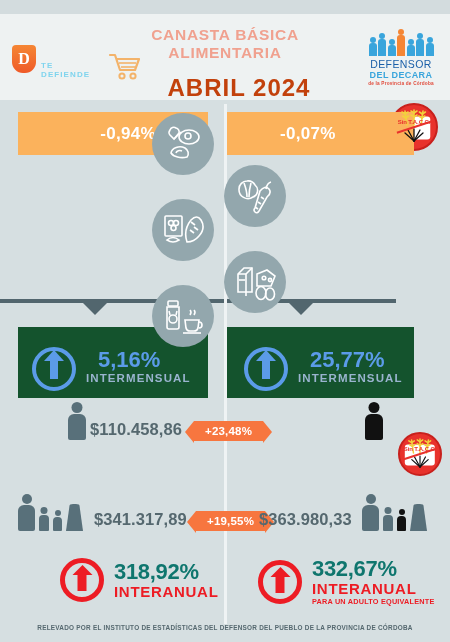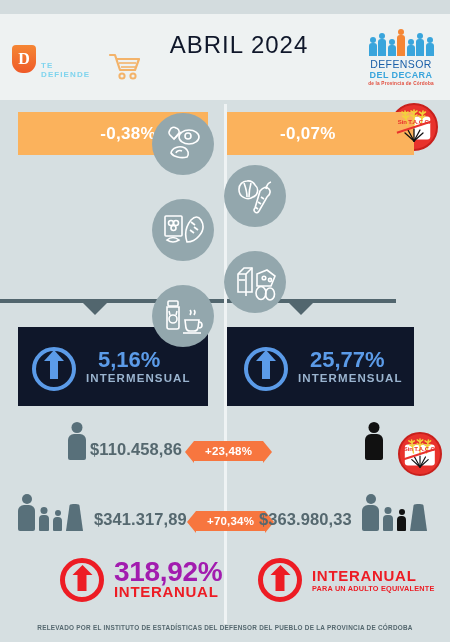--- a/index.html
+++ b/index.html
@@ -28,22 +28,22 @@
             font-family:"Liberation Serif", serif; }
   .decara-name { position:absolute; left:28px; top:2px; font-size:16px; font-weight:bold;
             letter-spacing:.5px; color:#ef5a28; }
   .decara-sub { position:absolute; left:29px; top:19px; font-size:8px; font-weight:bold;
             letter-spacing:1.1px; color:#7fd4ee; }
 
   .cart { position:absolute; left:108px; top:52px; width:34px; height:30px; }
 
   .title-wrap { position:absolute; left:100px; top:26px; width:250px; text-align:center; }
   .title-main { font-size:15.5px; font-weight:bold; letter-spacing:.7px; color:#f0a18f; }
-  .title-month { font-size:24px; font-weight:normal; letter-spacing:1px; color:#0f172a;
-                 margin-top:5px; padding-left:28px; }
+  .title-month { font-size:24px; font-weight:bold; letter-spacing:1px; color:#c2410c;
+                 margin-top:12px; padding-left:28px; }
 
   .logo-dp { position:absolute; left:360px; top:30px; width:82px; height:58px; text-align:center; }
   .dp-people { height:26px; display:flex; align-items:flex-end; justify-content:center; gap:1.5px; }
   .dp-p { width:8px; background:#39a5dc; border-radius:3px 3px 0 0; position:relative; }
   .dp-p::before { content:""; position:absolute; left:50%; transform:translateX(-50%); top:-6px;
                   width:6px; height:6px; border-radius:50%; background:inherit; }
   .dp-p.or { background:#f58634; }
   .dp-t1 { font-size:10.5px; font-weight:normal; color:#1a5fa8; letter-spacing:.4px; line-height:11px; margin-top:3px;}
   .dp-t2 { font-size:9px; font-weight:bold; color:#39a5dc; letter-spacing:.4px; line-height:10px; }
   .dp-t3 { font-size:4.7px; font-weight:bold; color:#e14a3a; letter-spacing:.2px; margin-top:1px; }
@@ -67,21 +67,21 @@
   .col.right { left:206px; }
   .band { position:absolute; left:0; width:190px; height:43px;
           display:flex; align-items:center; }
   .band.a { background:#fbb25c; }
   .band.b { background:#f97a46; }
   .band .val { font-size:17px; font-weight:bold; color:#ffffff; letter-spacing:.3px;
                position:absolute; }
   .col.left .band .val  { right:52px; }
   .col.right .band .val { left:56px; }
 
-  .inter { position:absolute; left:0; top:215px; width:190px; height:79px; background:#0f172a; }
+  .inter { position:absolute; left:0; top:215px; width:190px; height:71px; background:#14532d; }
   .inter .circ { position:absolute; top:20px; width:44px; height:44px;
                  border:4px solid #5b9be8; border-radius:50%; }
   .col.left  .inter .circ { left:14px; }
   .col.right .inter .circ { left:20px; }
   .arw { position:absolute; left:50%; transform:translateX(-50%); top:8px;
          width:8px; height:20px; background:#5b9be8; }
   .arw::before { content:""; position:absolute; left:50%; transform:translateX(-50%); top:-9px;
          width:0; height:0; border-left:10px solid transparent; border-right:10px solid transparent;
          border-bottom:11px solid #5b9be8; }
   .inter .big { position:absolute; top:20px; font-size:22px; font-weight:bold; color:#5b9be8; }
@@ -101,21 +101,21 @@
 
   
   .bub { position:absolute; border-radius:50%; background:#93a7ad;
          display:flex; align-items:center; justify-content:center; z-index:5; }
 
   
   .vdiv { position:absolute; left:224px; top:104px; width:3px; height:520px; background:#eff3f4; }
 
   
   .money-row { position:absolute; left:0; width:450px; display:flex; align-items:center; }
-  .row1 { top:428px; height:48px;padding-left:44px; }
+  .row1 { top:408px; height:48px;padding-left:44px; }
   .row2 { top:496px; height:52px; }
   .amt { font-size:16.5px; font-weight:bold; color:#55686f; letter-spacing:.1px; }
   .ribbon { position:relative; background:#f7763f; color:#fff; font-size:11.5px; font-weight:bold;
             padding:4px 11px; letter-spacing:.2px; }
   .ribbon::before { content:""; position:absolute; left:-9px; top:0; width:0; height:0;
             border-top:11px solid transparent; border-bottom:11px solid transparent;
             border-right:9px solid #f7763f; }
   .ribbon::after { content:""; position:absolute; right:-9px; top:0; width:0; height:0;
             border-top:11px solid transparent; border-bottom:11px solid transparent;
             border-left:9px solid #f7763f; }
@@ -126,21 +126,21 @@
 
   
   .ia { position:absolute; top:558px; display:flex; align-items:center; gap:10px; }
   .ia.l { left:60px; } .ia.r { left:258px; }
   .ia .circ { width:44px; height:44px; border:5px solid #ed1c24; border-radius:50%; position:relative; }
   .ia .arw2 { position:absolute; left:50%; transform:translateX(-50%); top:11px;
               width:9px; height:17px; background:#ed1c24; }
   .ia .arw2::before { content:""; position:absolute; left:50%; transform:translateX(-50%); top:-9px;
               width:0; height:0; border-left:10px solid transparent; border-right:10px solid transparent;
               border-bottom:10px solid #ed1c24; }
-  .ia .pc { font-size:28px; font-weight:bold; color:#a21caf; letter-spacing:-.3px; line-height:22px; }
+  .ia .pc { font-size:22px; font-weight:bold; color:#0f766e; letter-spacing:-.3px; line-height:22px; }
   .ia .lb { font-size:15px; font-weight:bold; color:#ed1c24; letter-spacing:.7px; line-height:17px; }
   .ia .lb2 { font-size:7.3px; font-weight:bold; color:#ed1c24; letter-spacing:.2px; line-height:9px; }
 
   .footer { position:absolute; left:0; top:624px; width:450px; text-align:center;
             font-size:6.4px; font-weight:bold; color:#55686f; letter-spacing:.25px; }
 </style>
 </head>
 <body>
 
 <div class="page">
@@ -160,20 +160,21 @@
     <svg width="34" height="30" viewBox="0 0 34 30">
       <path d="M2 3 h5 l5 15 h15 l4 -11 h-22" fill="none" stroke="#f3b36a" stroke-width="2.2" stroke-linecap="round" stroke-linejoin="round"></path>
       <line x1="11" y1="11" x2="28" y2="11" stroke="#f3b36a" stroke-width="1.6"></line>
       <line x1="13" y1="15" x2="27" y2="15" stroke="#f3b36a" stroke-width="1.6"></line>
       <circle cx="14" cy="24" r="2.6" fill="none" stroke="#f3b36a" stroke-width="2"></circle>
       <circle cx="25" cy="24" r="2.6" fill="none" stroke="#f3b36a" stroke-width="2"></circle>
     </svg>
   </div>
 
   <div class="title-wrap">
+    <div class="title-main">CANASTA BÁSICA ALIMENTARIA</div>
     <div class="title-month">ABRIL 2024</div>
   </div>
 
   <div class="logo-dp">
     <div class="dp-people">
       <div class="dp-p" style="height:13px"></div>
       <div class="dp-p" style="height:17px"></div>
       <div class="dp-p" style="height:11px"></div>
       <div class="dp-p or" style="height:21px"></div>
       <div class="dp-p" style="height:11px"></div>
@@ -228,21 +229,21 @@
       <div class="band b" style="top:43">
         <span class="val">7,10%</span>
         </div>
       <div class="band a" style="top:86">
         <span class="val">3,15%</span>
         </div>
       <div class="band b" style="top:129">
         <span class="val">13,26%</span>
         </div>
       <div class="band a" style="top:172">
-        <span class="val">-0,38%</span>
+        <span class="val">-0,94%</span>
         </div>
 
       <div class="inter">
         <div class="circ">
             <div class="arw"></div>
           </div>
         <div class="big">5,16%</div>
         <div class="sml">INTERMENSUAL</div>
       </div>
     </div>
@@ -402,21 +403,21 @@
         <div class="head" style="width:7px;height:7px;top:-8px"></div>
         </div>
       <div class="fig" style="width:9px;height:14px;border-radius:4px 4px 1px 1px">
         <div class="head" style="width:6px;height:6px;top:-7px"></div>
         </div>
       <div class="fig" style="width:17px;height:27px;border-radius:7px 7px 0 0;clip-path:polygon(22% 0,78% 0,100% 100%,0 100%)">
         <div class="head" style="width:10px;height:10px;top:-11px"></div>
         </div>
     </div>
     <span class="amt" style="position:absolute;left:94px;top:14px">$341.317,89</span>
-    <div class="ribbon" style="position:absolute;left:196px;top:15px">+70,34%</div>
+    <div class="ribbon" style="position:absolute;left:196px;top:15px">+19,55%</div>
     <span class="amt" style="position:absolute;left:259px;top:14px">$363.980,33</span>
     <div style="position:absolute;left:362px;top:8px;display:flex;align-items:flex-end;gap:4px">
       <div class="fig" style="width:17px;height:26px;border-radius:6px 6px 2px 2px">
         <div class="head" style="width:10px;height:10px;top:-11px"></div>
         </div>
       <div class="fig" style="width:10px;height:16px;border-radius:4px 4px 1px 1px">
         <div class="head" style="width:7px;height:7px;top:-8px"></div>
         </div>
       <div class="fig" style="width:9px;height:15px;border-radius:4px 4px 1px 1px;background:#111">
         <div class="head" style="width:6px;height:6px;top:-7px"></div>
@@ -435,19 +436,20 @@
       <div class="pc">318,92%</div>
       <div class="lb">INTERANUAL</div>
     </div>
   </div>
 
   <div class="ia r">
     <div class="circ">
         <div class="arw2"></div>
       </div>
     <div>
+      <div class="pc">332,67%</div>
       <div class="lb">INTERANUAL</div>
       <div class="lb2">PARA UN ADULTO EQUIVALENTE</div>
     </div>
   </div>
 
   <div class="footer">RELEVADO POR EL INSTITUTO DE ESTADÍSTICAS DEL DEFENSOR DEL PUEBLO DE LA PROVINCIA DE CÓRDOBA</div>
 </div>
 
 </body></html>

